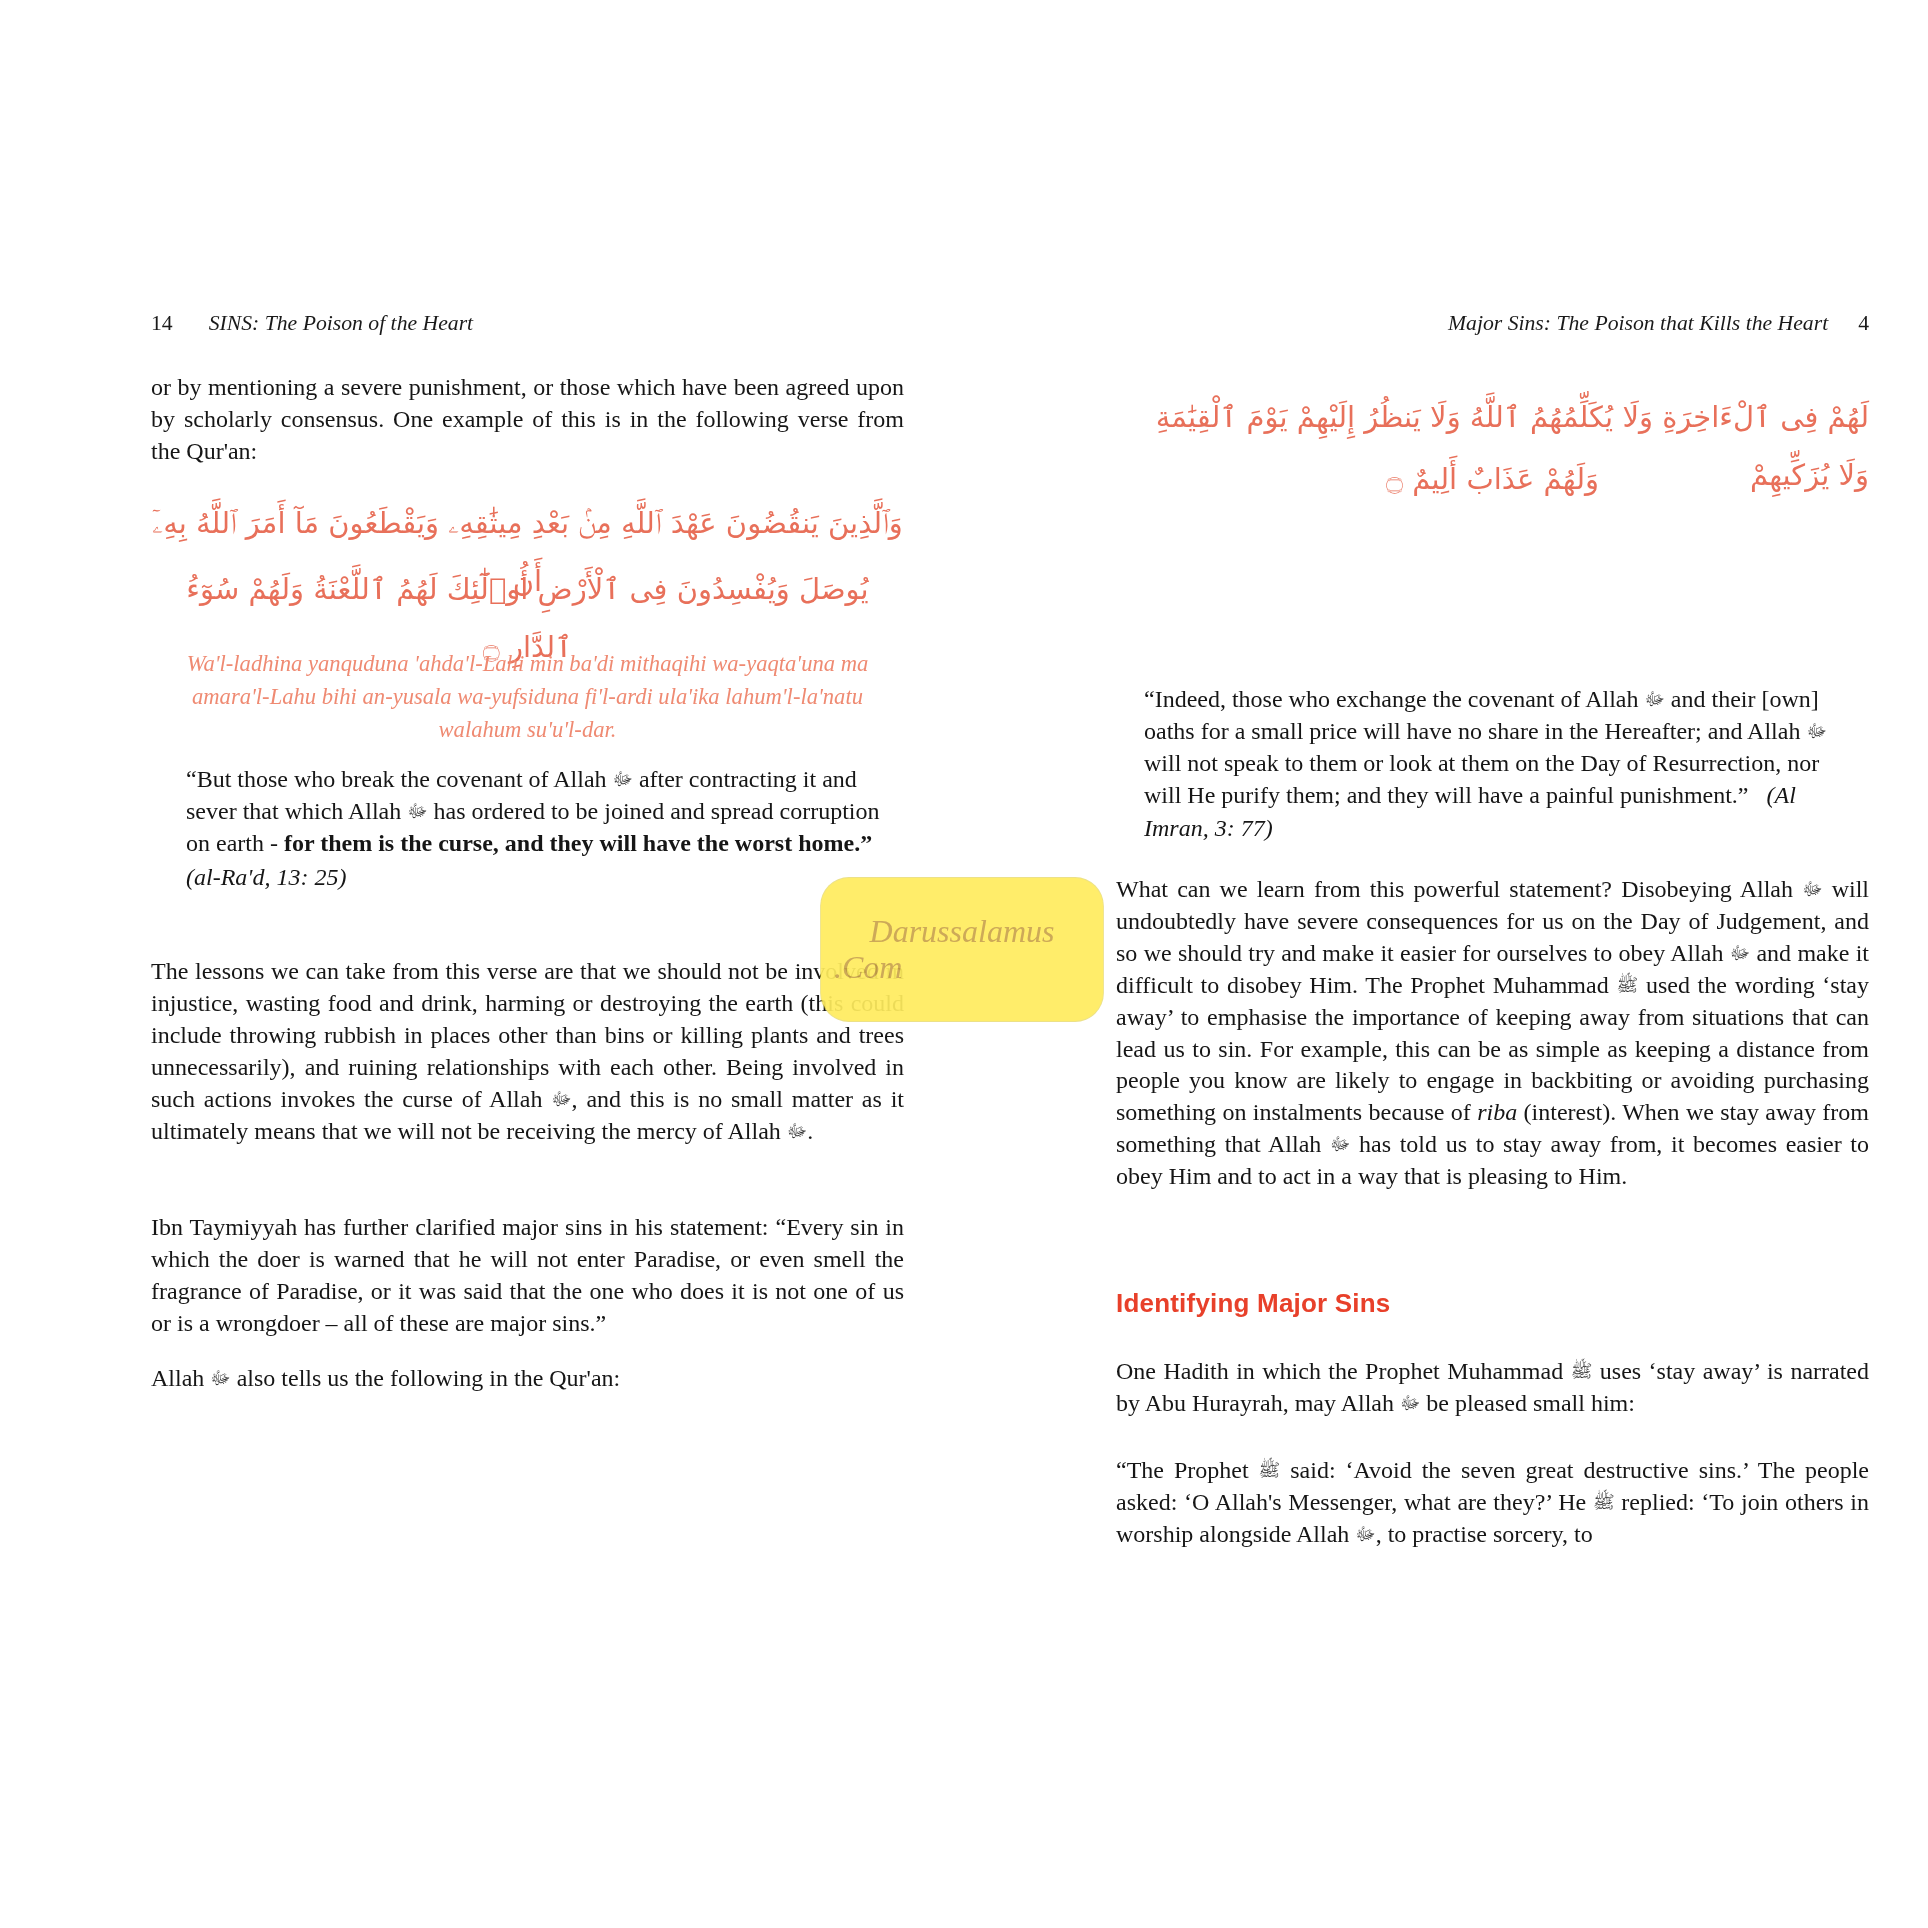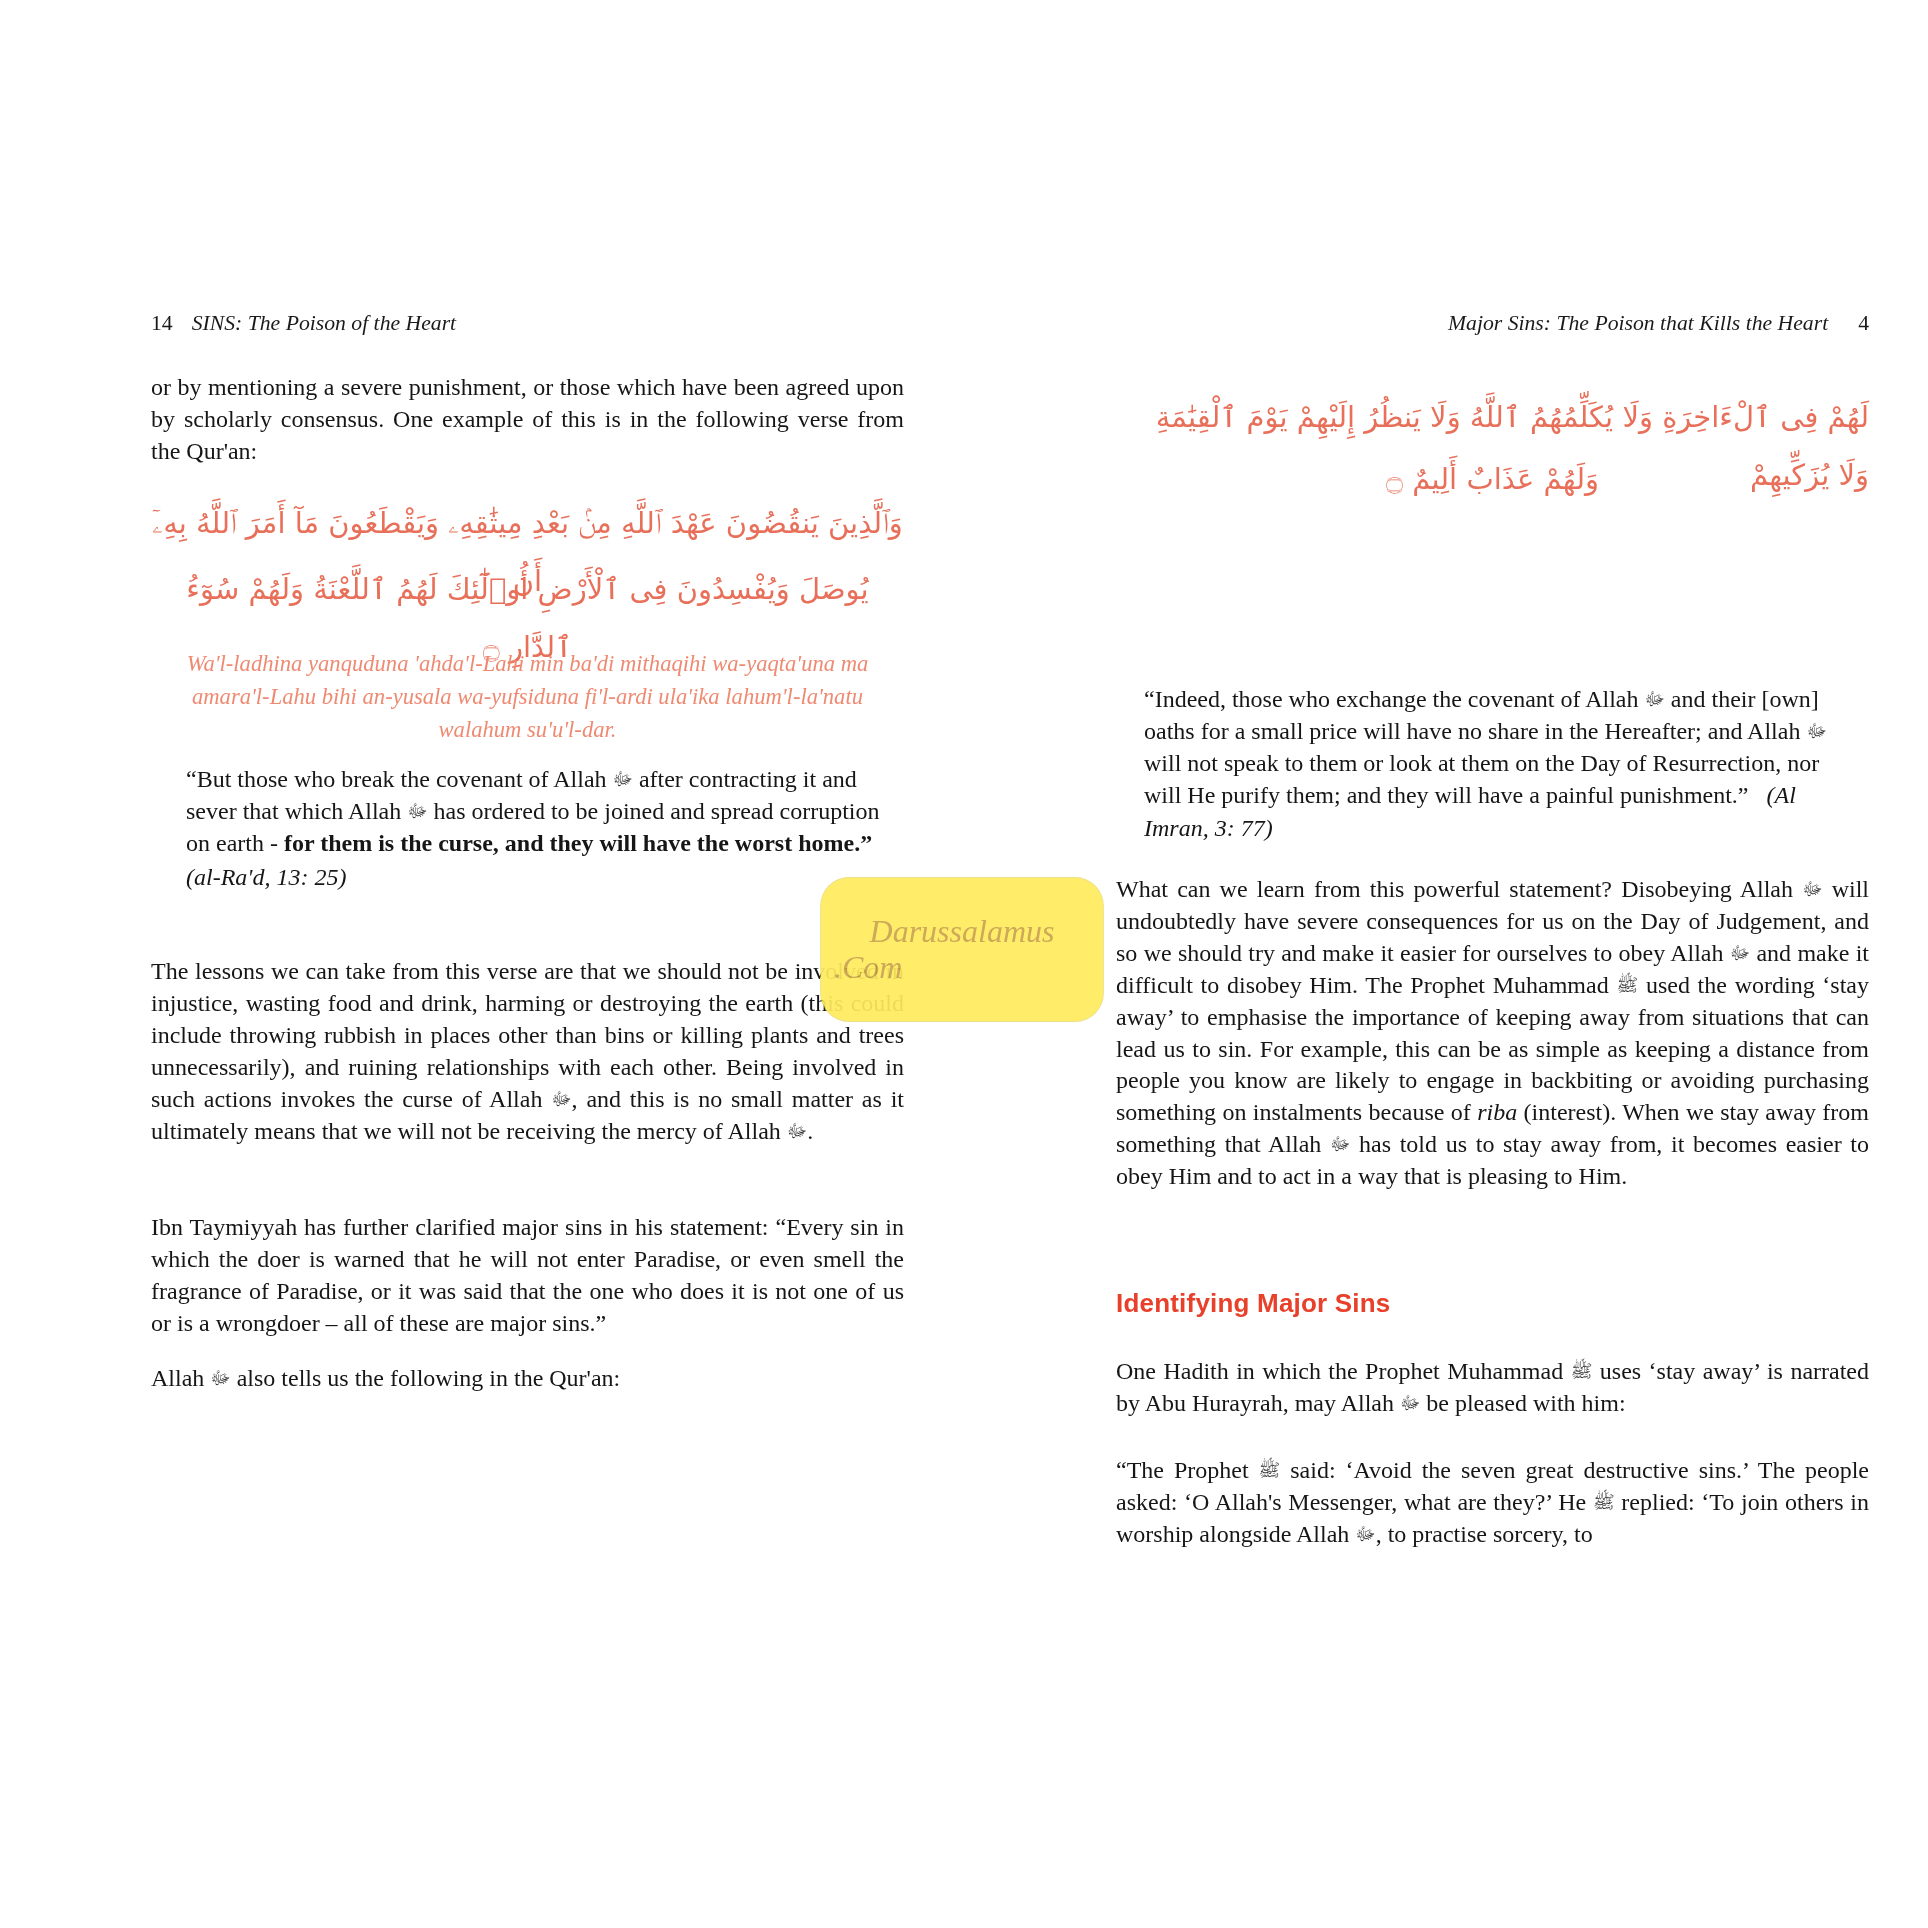--- a/index.html
+++ b/index.html
@@ -32,21 +32,21 @@
     font-size: 21.7px;
     color: #1a1a1a;
     white-space: nowrap;
   }
   .running-head .folio {
     font-style: normal;
     font-size: 21.7px;
   }
   .rh-left  { left: 151px; }
   .rh-right { left: 1869px; transform: translateX(-100%); }
-  .rh-left .folio  { margin-right: 19px; }
+  .rh-left .folio  { margin-right: 36px; }
   .rh-right .folio { margin-left: 30px; }
   .rh-smallcaps { font-style: italic; }
 
   .body-block {
     position: absolute;
     width: 753px;
     font-size: 24px;
     line-height: 1.33;
     text-align: justify;
     color: #161616;
@@ -186,21 +186,21 @@
     <span>“Indeed, those who exchange the covenant of Allah </span><span class="allah-glyph">ﷻ</span><span> and their [own] oaths for a small price will have no share in the Hereafter; and Allah </span><span class="allah-glyph">ﷻ</span><span> will not speak to them or look at them on the Day of Resurrection, nor will He purify them; and they will have a painful punishment.”</span>&nbsp;&nbsp;&nbsp;<span class="ital">(Al Imran, 3: 77)</span>
   </div>
 
   <div class="body-block right-col" style="top:874px;">
     <span>What can we learn from this powerful statement? Disobeying Allah </span><span class="allah-glyph">ﷻ</span><span> will undoubtedly have severe consequences for us on the Day of Judgement, and so we should try and make it easier for ourselves to obey Allah </span><span class="allah-glyph">ﷻ</span><span> and make it difficult to disobey Him. The Prophet Muhammad </span><span class="allah-glyph">ﷺ</span><span> used the wording ‘stay away’ to emphasise the importance of keeping away from situations that can lead us to sin. For example, this can be as simple as keeping a distance from people you know are likely to engage in backbiting or avoiding purchasing something on instalments because of </span><span class="ital">riba</span><span> (interest). When we stay away from something that Allah </span><span class="allah-glyph">ﷻ</span><span> has told us to stay away from, it becomes easier to obey Him and to act in a way that is pleasing to Him.</span>
   </div>
 
   <div class="section-head" style="top:1288px;">Identifying Major Sins</div>
 
   <div class="body-block right-col" style="top:1356px;">
-    <span>One Hadith in which the Prophet Muhammad </span><span class="allah-glyph">ﷺ</span><span> uses ‘stay away’ is narrated by Abu Hurayrah, may Allah </span><span class="allah-glyph">ﷻ</span><span> be pleased with him:</span>
+    <span>One Hadith in which the Prophet Muhammad </span><span class="allah-glyph">ﷺ</span><span> uses ‘stay away’ is narrated by Abu Hurayrah, may Allah </span><span class="allah-glyph">ﷻ</span><span> be pleased small him:</span>
   </div>
 
   <div class="body-block right-col" style="top:1455px;">
     <span>“The Prophet </span><span class="allah-glyph">ﷺ</span><span> said: ‘Avoid the seven great destructive sins.’ The people asked: ‘O Allah's Messenger, what are they?’ He </span><span class="allah-glyph">ﷺ</span><span> replied: ‘To join others in worship alongside Allah </span><span class="allah-glyph">ﷻ</span><span>, to practise sorcery, to</span>
   </div>
 
   <div class="watermark">
     <span class="wm-line1">Darussalamus</span>
     <span class="wm-line2">.Com</span>
   </div>

